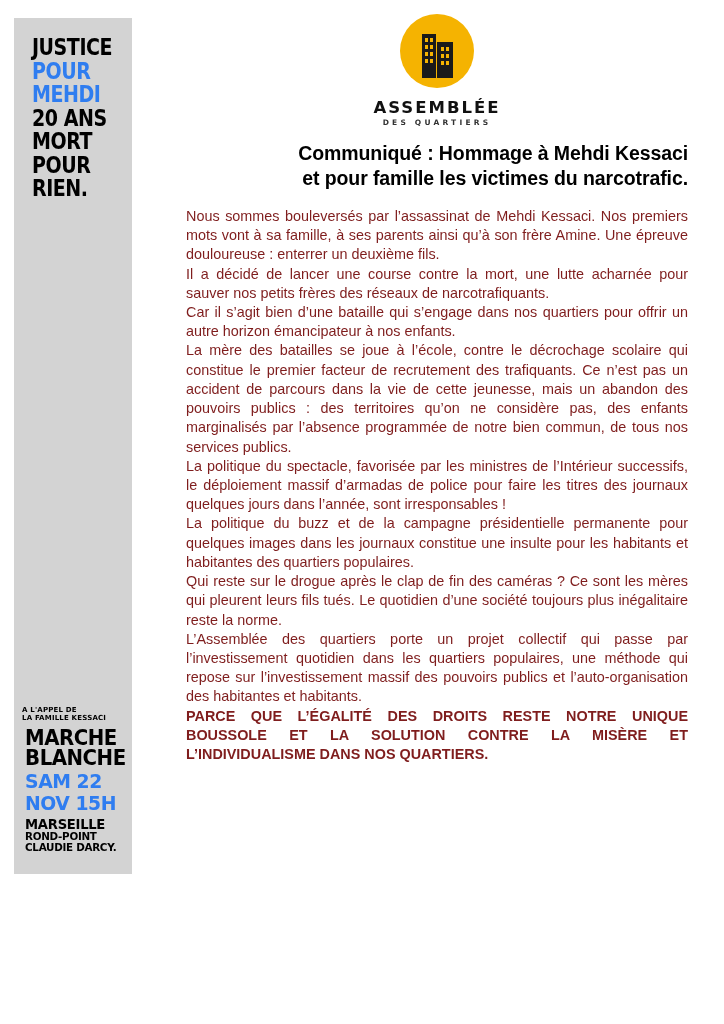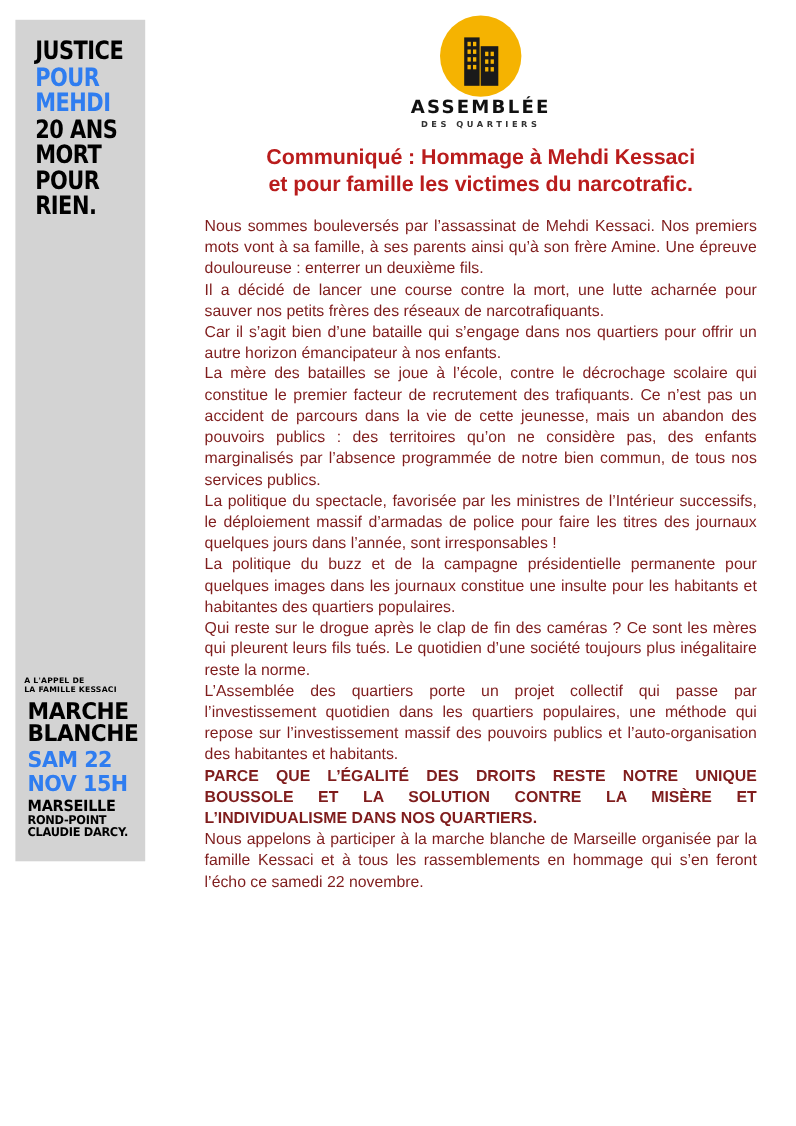--- a/index.html
+++ b/index.html
@@ -32,21 +32,21 @@
     position: relative;
     background: #ffffff;
     box-sizing: border-box;
     padding: 18px 0 0 0;
   }
   .poster {
     position: absolute;
     left: 14px;
     top: 18px;
     width: 118px;
-    height: 765px;
+    height: 856px;
     background: #d3d3d3;
     box-sizing: border-box;
     padding: 18px 8px 14px 8px;
     display: flex;
     flex-direction: column;
     justify-content: space-between;
     align-items: center;
   }
   .poster-top {
     width: 100%;
@@ -142,41 +142,41 @@
     display: flex;
     align-items: flex-end;
     justify-content: center;
   }
   .logo-circle svg { display: block; }
   .logo-title {
     font-family: "DejaVu Sans", sans-serif;
     font-weight: 700;
     font-size: 16.5px;
     letter-spacing: 2px;
-    margin-top: 0;
+    margin-top: 10px;
     color: #111;
   }
   .logo-sub {
     font-family: "DejaVu Sans", sans-serif;
     font-weight: 700;
     font-size: 7.5px;
     letter-spacing: 3.2px;
     color: #333;
     margin-top: 1px;
     text-align: right;
   }
 
   h1.headline {
     font-family: "Liberation Sans", sans-serif;
     font-weight: 700;
     font-size: 19.5px;
     line-height: 1.28;
-    text-align: center;
+    text-align: right;
     margin: 0 0 16px 0;
-    color: #b91c1c;
+    color: #000000;
     letter-spacing: -0.1px;
   }
   h1.headline .l2 { display: block; }
 
   p.body {
     font-family: "Liberation Sans", sans-serif;
     font-size: 14.4px;
     line-height: 1.335;
     text-align: justify;
     margin: 0;
@@ -262,17 +262,16 @@
     <div>
       <p class="body">Nous sommes bouleversés par l’assassinat de Mehdi Kessaci. Nos premiers mots vont à sa famille, à ses parents ainsi qu’à son frère Amine. Une épreuve douloureuse : enterrer un deuxième fils.</p>
       <p class="body">Il a décidé de lancer une course contre la mort, une lutte acharnée pour sauver nos petits frères des réseaux de narcotrafiquants.</p>
       <p class="body">Car il s’agit bien d’une bataille qui s’engage dans nos quartiers pour offrir un autre horizon émancipateur à nos enfants.</p>
       <p class="body">La mère des batailles se joue à l’école, contre le décrochage scolaire qui constitue le premier facteur de recrutement des trafiquants. Ce n’est pas un accident de parcours dans la vie de cette jeunesse, mais un abandon des pouvoirs publics : des territoires qu’on ne considère pas, des enfants marginalisés par l’absence programmée de notre bien commun, de tous nos services publics.</p>
       <p class="body">La politique du spectacle, favorisée par les ministres de l’Intérieur successifs, le déploiement massif d’armadas de police pour faire les titres des journaux quelques jours dans l’année, sont irresponsables !</p>
       <p class="body gap">La politique du buzz et de la campagne présidentielle permanente pour quelques images dans les journaux constitue une insulte pour les habitants et habitantes des quartiers populaires.</p>
       <p class="body">Qui reste sur le drogue après le clap de fin des caméras ? Ce sont les mères qui pleurent leurs fils tués. Le quotidien d’une société toujours plus inégalitaire reste la norme.</p>
       <p class="body">L’Assemblée des quartiers porte un projet collectif qui passe par l’investissement quotidien dans les quartiers populaires, une méthode qui repose sur l’investissement massif des pouvoirs publics et l’auto-organisation des habitantes et habitants.</p>
       <p class="body bold">PARCE QUE L’ÉGALITÉ DES DROITS RESTE NOTRE UNIQUE BOUSSOLE ET LA SOLUTION CONTRE LA MISÈRE ET L’INDIVIDUALISME DANS NOS QUARTIERS.</p>
-      <p class="body gap">Nous appelons à participer à la marche blanche de Marseille organisée par la famille Kessaci et à tous les rassemblements en hommage qui s’en feront l’écho ce samedi 22 novembre.</p>
     </div>
 
   </div>
 </div>
 
 </body></html>

